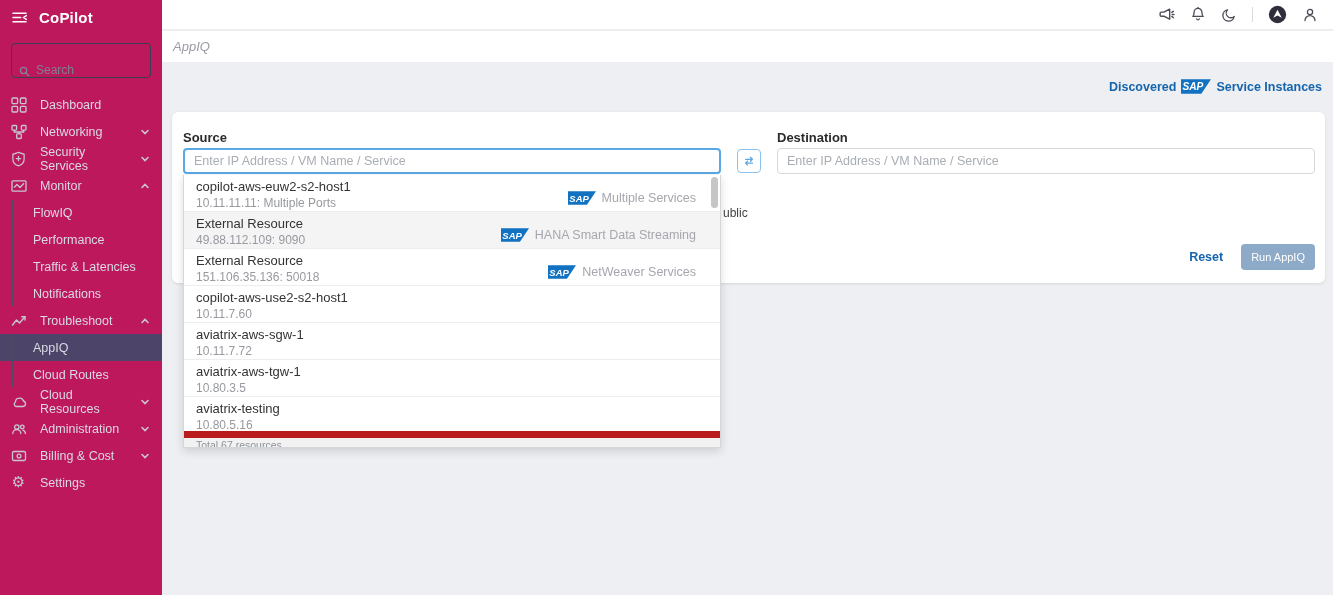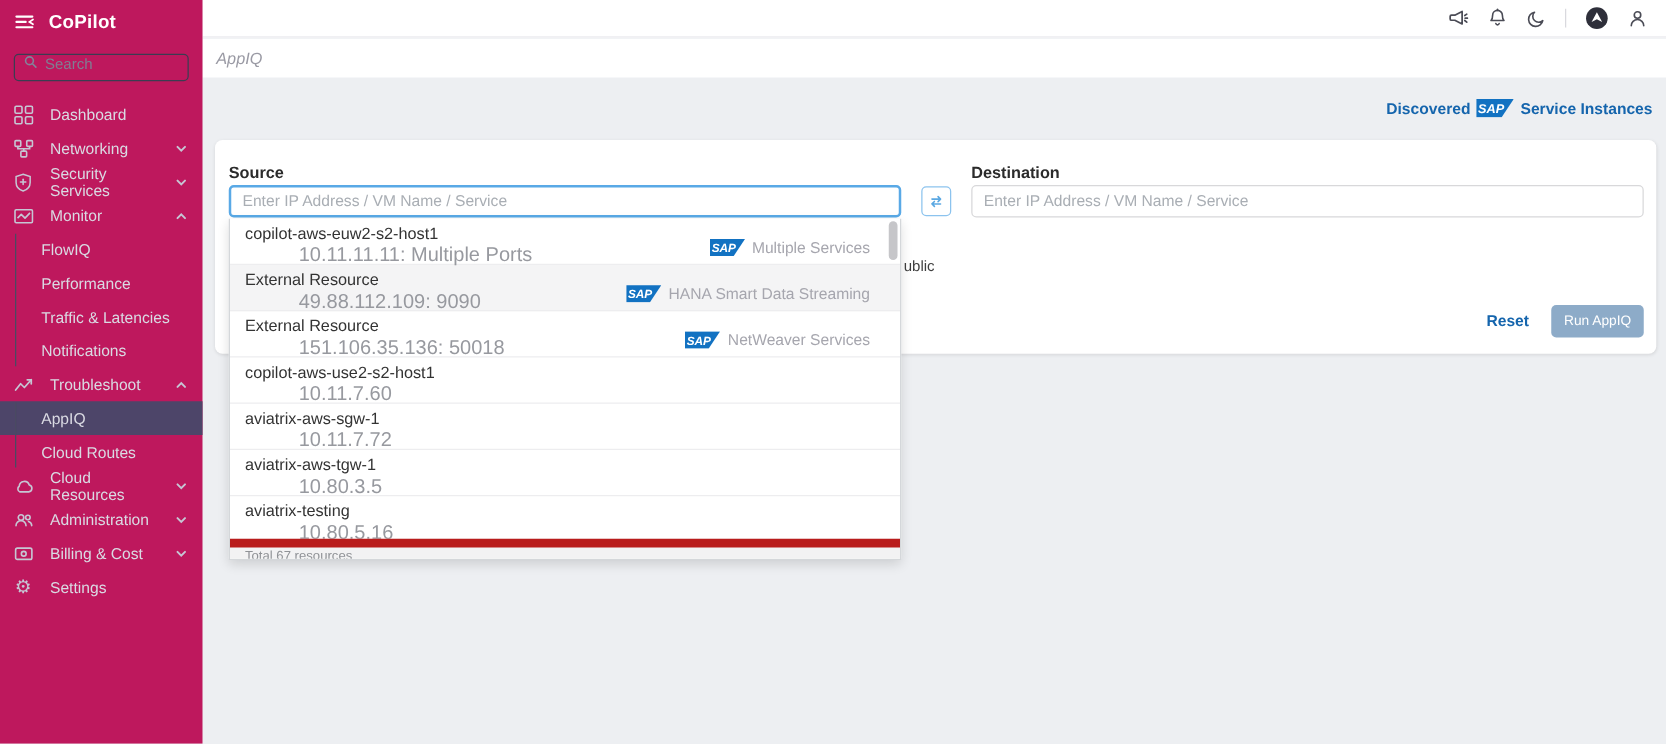--- a/index.html
+++ b/index.html
@@ -4,22 +4,22 @@
 <style>
   * { margin:0; padding:0; box-sizing:border-box; }
   html,body { width:1333px; height:595px; overflow:hidden; }
   body { font-family:"Liberation Sans","DejaVu Sans",sans-serif; background:#edeff2; }
   .page { position:relative; width:1333px; height:595px; }
 
   
   .sidebar { position:absolute; left:0; top:0; width:162px; height:595px; background:#be185d; z-index:10; }
   .logo-row { display:flex; align-items:center; gap:11px; padding:9px 10px 0 11px; color:#ffffff; }
   .logo-title { font-size:15px; font-weight:bold; letter-spacing:.2px; }
-  .search-wrap { margin:17px 11px 0 11px; height:22px; border:1px solid #3c3c52; border-radius:4px;
-                 display:flex; align-items:flex-start; gap:6px; padding:0 7px; color:#83839a; }
+  .search-wrap { margin:17px 11px 0 11px; height:35px; border:1px solid #3c3c52; border-radius:4px;
+                 display:flex; align-items:flex-end; gap:6px; padding:0 7px; color:#83839a; }
   .search-wrap input { background:transparent; border:none; outline:none; width:100%;
                  color:#c5c5d2; font-size:12px; font-family:inherit; }
   .search-wrap input::placeholder { color:#7f7f93; }
   .nav { margin-top:13px; }
   .nav-item { height:27px; display:flex; align-items:center; gap:13px; padding:0 12px 0 10px;
               color:#dadae3; font-size:12.5px; cursor:pointer; }
   .nav-item .nicon { width:17px; height:17px; flex:none; color:#c6c6d4; display:flex; align-items:center; justify-content:center; }
   .chev { margin-left:auto; color:#c6c6d4; display:flex; }
   .sub-group { position:relative; }
   .sub-group::before { content:""; position:absolute; left:12px; top:1px; bottom:1px; width:1px; background:#4a4a62; z-index:2; }
@@ -60,21 +60,21 @@
              padding:0 10px; font-size:11px; font-family:inherit; cursor:pointer; }
 
   
   .dropdown { position:absolute; left:183px; top:175px; width:538px; height:273px; background:#ffffff;
               border:1px solid #d4d7da; border-top:none; box-shadow:0 3px 9px rgba(0,0,0,.14);
               z-index:6; overflow:hidden; }
   .dd-row { height:37px; padding:4px 12px 0 12px; border-bottom:1px solid #ededef;
             display:flex; justify-content:space-between; cursor:pointer; }
   .dd-row.hl { background:#f4f4f5; }
   .dd-name { font-size:13px; color:#333333; }
-  .dd-detail { font-size:16px; color:#97999f; margin-top:2px;margin-left:43px; }
+  .dd-detail { font-size:12px; color:#97999f; margin-top:2px; }
   .dd-svc { display:flex; align-items:center; gap:6px; font-size:12.5px; color:#a6a6ae; padding:6px 12px 0 0; }
   .dd-footer { position:absolute; left:0; bottom:0; width:100%; height:16px; background:#f2f2f3;
                border-top:7px solid #b91c1c; font-size:10.5px; color:#8f9296; line-height:15px; padding-left:12px; }
   .dd-scroll { position:absolute; top:2px; right:2px; width:7px; height:253px; }
   .dd-thumb { width:7px; height:31px; border-radius:4px; background:#c6c6c9; }
 
   svg { display:block; }
   .sap-svg text { font-family:"Liberation Sans",sans-serif; font-weight:bold; font-style:italic; }
 </style>
 </head>

